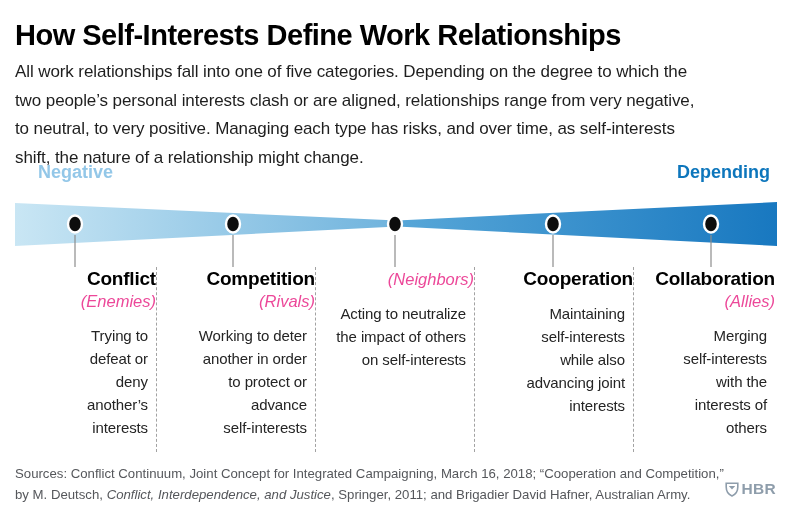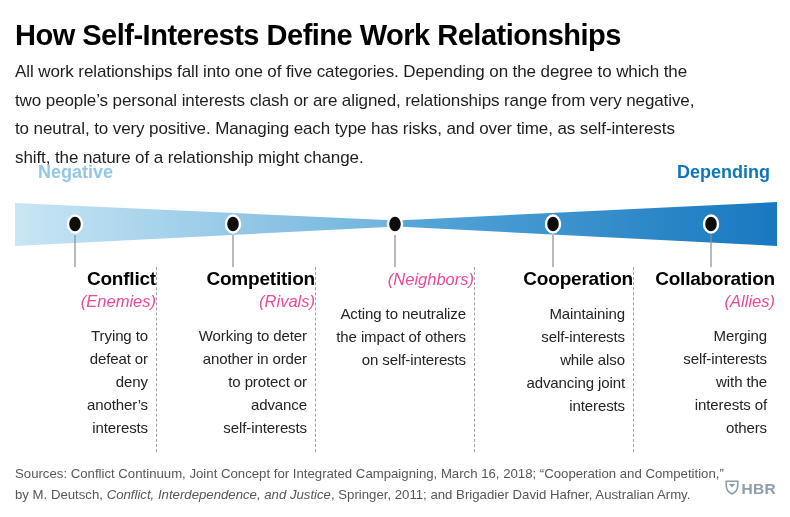--- a/index.html
+++ b/index.html
@@ -45,21 +45,21 @@
     margin: 13px 8px 12px; font-size: 15px; line-height: 1.53; color: #242424;
     white-space: pre-line; letter-spacing: -0.1px;
   }
   .sources {
     position: absolute; left: 15px; top: 463px; width: 712px;
     font-size: 13.2px; line-height: 1.62; color: #55575b;
   }
   .sources .italic { font-style: italic; }
   .hbr-logo {
     position: absolute; right: 14px; top: 480px;
-    display: flex; gap: 3px;
+    display: flex; align-items: center; gap: 3px;
   }
   .hbr-logo-text {
     font-size: 15.5px; font-weight: 700; color: #8e9dab; letter-spacing: 0.3px;
   }
 </style>
 </head>
 <body>
 
 <h1 class="page-title">How Self-Interests Define Work Relationships</h1>
 

